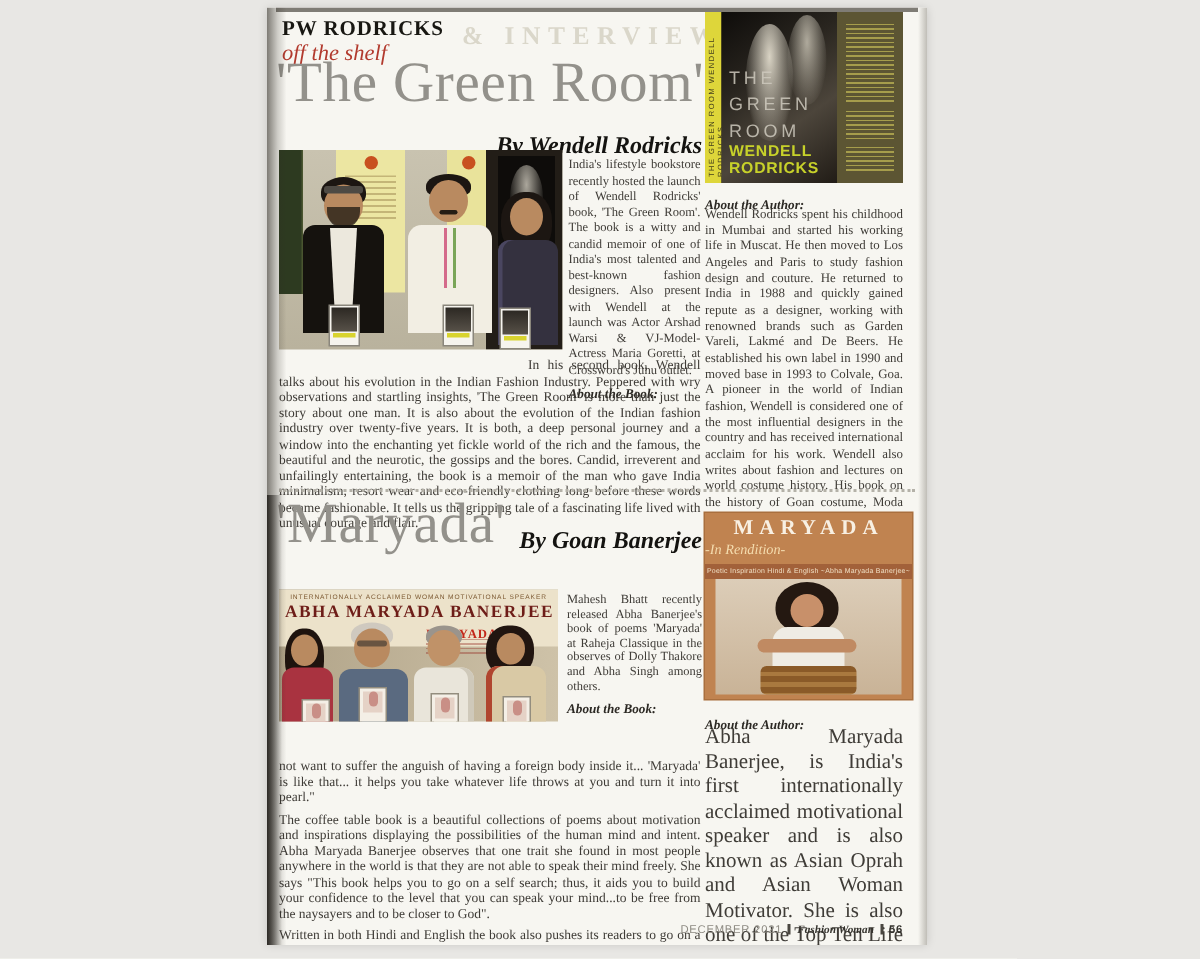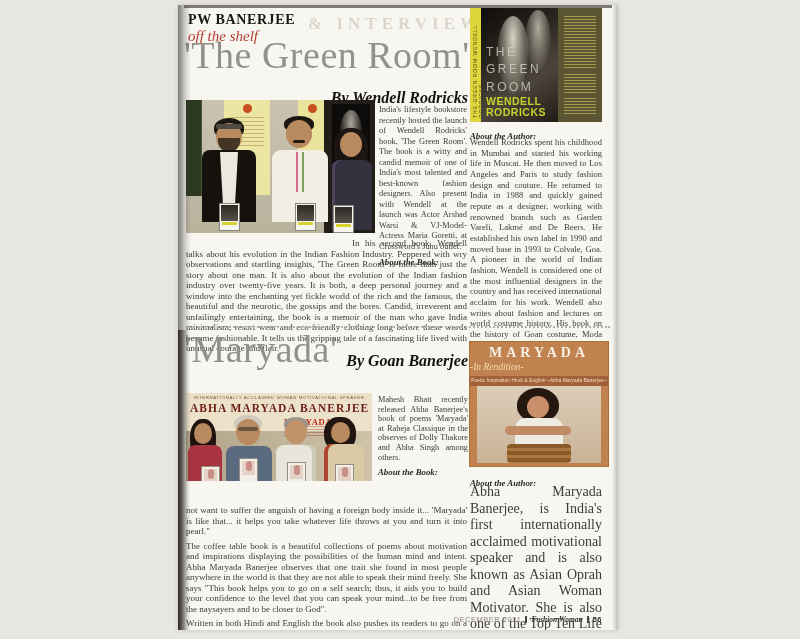--- a/index.html
+++ b/index.html
@@ -150,21 +150,21 @@
   .q4 .head{left:7px;top:5px;width:19px;height:21px}
   .q4 .torso{position:absolute;left:0;top:27px;width:40px;height:52px;border-radius:8px 8px 0 0;background:#d9c9a5;
      box-shadow:inset 4px 0 0 #b0452f}
 </style>
 </head>
 <body>
 
 <div class="page">
   <div class="top-edge"></div>
 
-  <div class="abs eyebrow">PW BANERJEE</div>
+  <div class="abs eyebrow">PW RODRICKS</div>
   <div class="abs tagline">off the shelf</div>
   <div class="abs ghost">&amp; INTERVIEWS</div>
 
   <div class="abs headline hl1">'The Green Room'</div>
   <div class="abs cover1">
     <div class="spine">
       <div class="spine-text">THE GREEN ROOM   WENDELL RODRICKS</div>
     </div>
     <div class="c1photo">
       <div class="dancer d1"></div>

